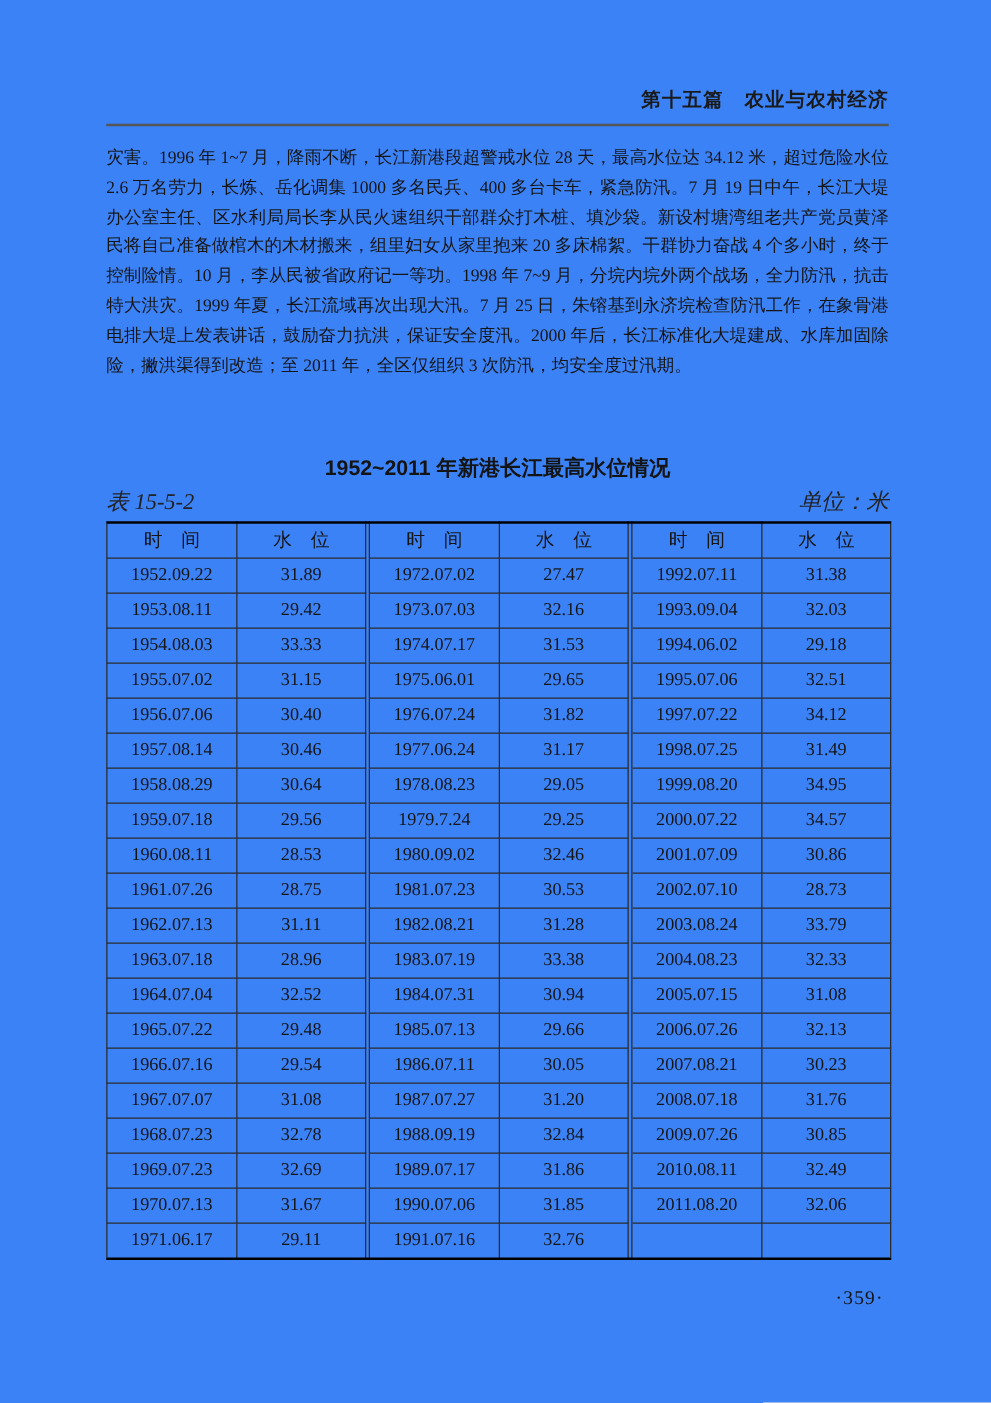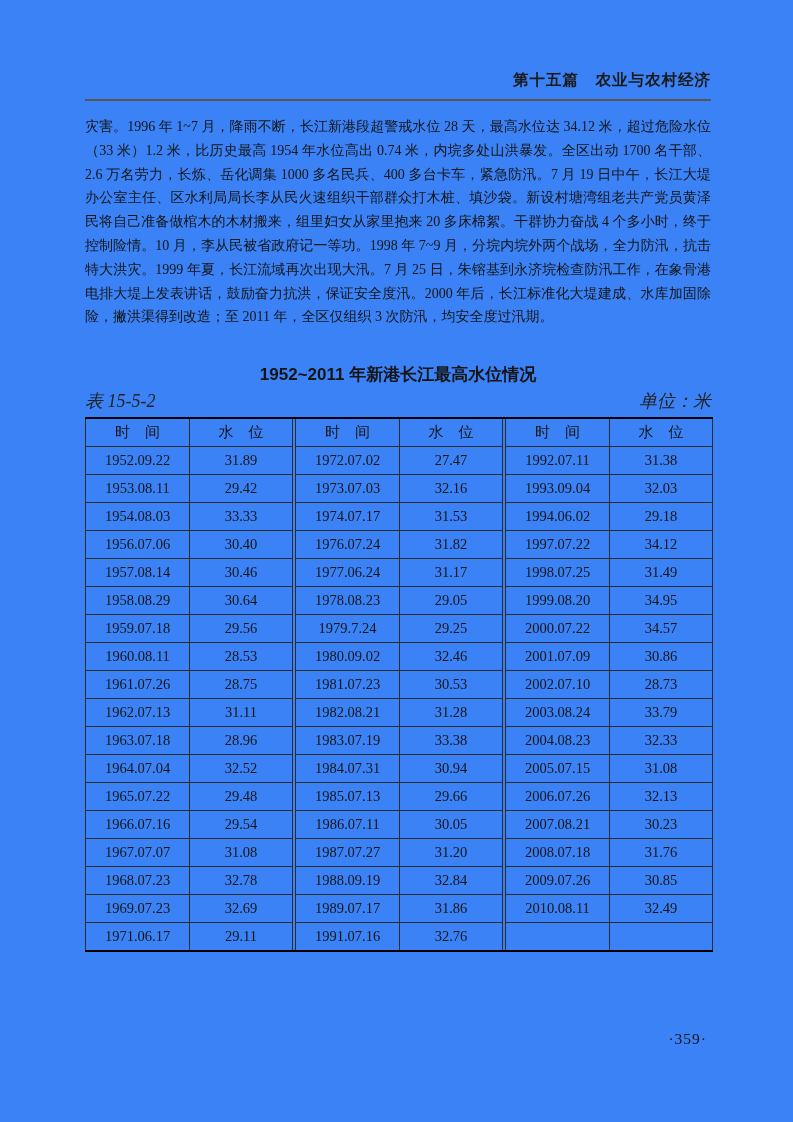--- a/index.html
+++ b/index.html
@@ -64,21 +64,20 @@
 </head>
 <body>
 
 <div class="page">
 
   <div class="doc-header">第十五篇　农业与农村经济</div>
   <div class="header-rule"></div>
 
   <div class="body-text">
     <div class="para-line">灾害。1996 年 1~7 月，降雨不断，长江新港段超警戒水位 28 天，最高水位达 34.12 米，超过危险水位</div>
-    <div class="para-line">（33 米）1.2 米，比历史最高 1954 年水位高出 0.74 米，内垸多处山洪暴发。全区出动 1700 名干部、</div>
     <div class="para-line">2.6 万名劳力，长炼、岳化调集 1000 多名民兵、400 多台卡车，紧急防汛。7 月 19 日中午，长江大堤</div>
     <div class="para-line">办公室主任、区水利局局长李从民火速组织干部群众打木桩、填沙袋。新设村塘湾组老共产党员黄泽</div>
     <div class="para-line">民将自己准备做棺木的木材搬来，组里妇女从家里抱来 20 多床棉絮。干群协力奋战 4 个多小时，终于</div>
     <div class="para-line">控制险情。10 月，李从民被省政府记一等功。1998 年 7~9 月，分垸内垸外两个战场，全力防汛，抗击</div>
     <div class="para-line">特大洪灾。1999 年夏，长江流域再次出现大汛。7 月 25 日，朱镕基到永济垸检查防汛工作，在象骨港</div>
     <div class="para-line">电排大堤上发表讲话，鼓励奋力抗洪，保证安全度汛。2000 年后，长江标准化大堤建成、水库加固除</div>
     <div class="para-line last-line">险，撇洪渠得到改造；至 2011 年，全区仅组织 3 次防汛，均安全度过汛期。</div>
   </div>
 
   <div class="table-title">1952~2011 年新港长江最高水位情况</div>
@@ -136,20 +135,30 @@
           <td>1954.08.03</td>
           <td>33.33</td>
           <td class="gap"></td>
           <td>1974.07.17</td>
           <td>31.53</td>
           <td class="gap"></td>
           <td>1994.06.02</td>
           <td>29.18</td>
         </tr>
         <tr>
+          <td>1955.07.02</td>
+          <td>31.15</td>
+          <td class="gap"></td>
+          <td>1975.06.01</td>
+          <td>29.65</td>
+          <td class="gap"></td>
+          <td>1995.07.06</td>
+          <td>32.51</td>
+        </tr>
+        <tr>
           <td>1956.07.06</td>
           <td>30.40</td>
           <td class="gap"></td>
           <td>1976.07.24</td>
           <td>31.82</td>
           <td class="gap"></td>
           <td>1997.07.22</td>
           <td>34.12</td>
         </tr>
         <tr>
@@ -276,20 +285,30 @@
           <td>1969.07.23</td>
           <td>32.69</td>
           <td class="gap"></td>
           <td>1989.07.17</td>
           <td>31.86</td>
           <td class="gap"></td>
           <td>2010.08.11</td>
           <td>32.49</td>
         </tr>
         <tr>
+          <td>1970.07.13</td>
+          <td>31.67</td>
+          <td class="gap"></td>
+          <td>1990.07.06</td>
+          <td>31.85</td>
+          <td class="gap"></td>
+          <td>2011.08.20</td>
+          <td>32.06</td>
+        </tr>
+        <tr>
           <td>1971.06.17</td>
           <td>29.11</td>
           <td class="gap"></td>
           <td>1991.07.16</td>
           <td>32.76</td>
           <td class="gap"></td>
           <td></td>
           <td></td>
         </tr>
       </tbody>

